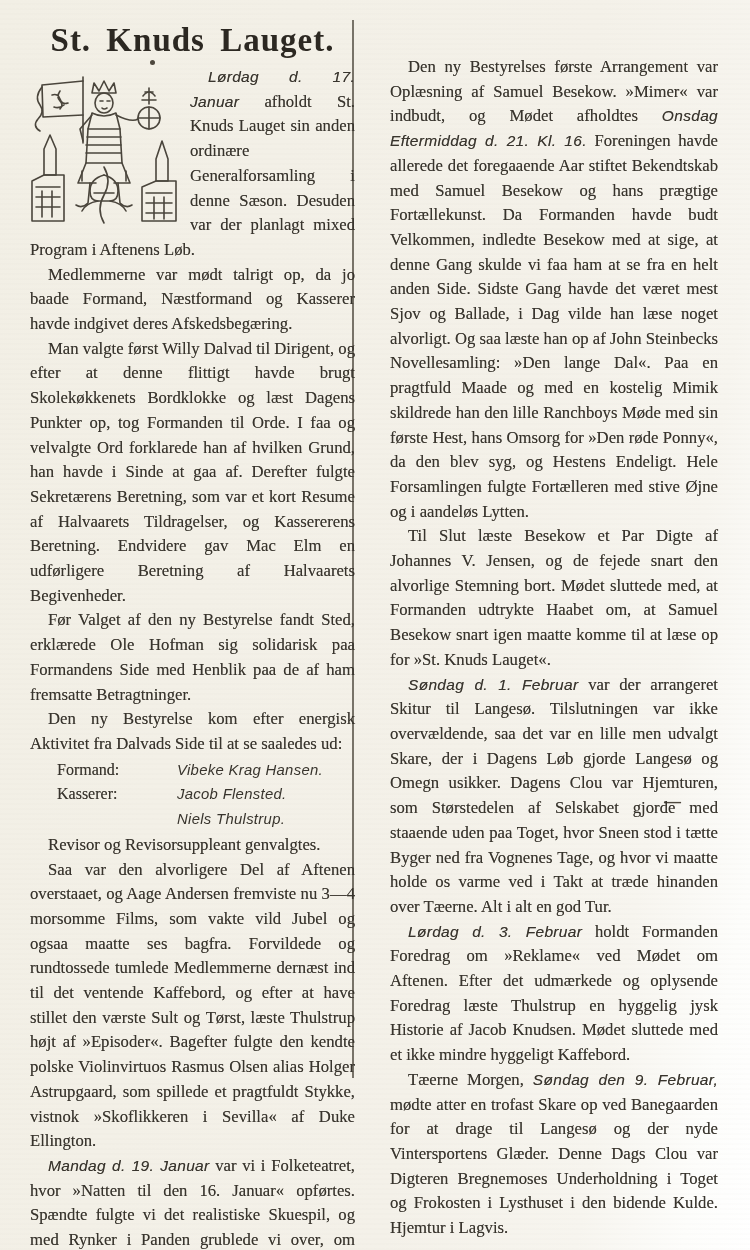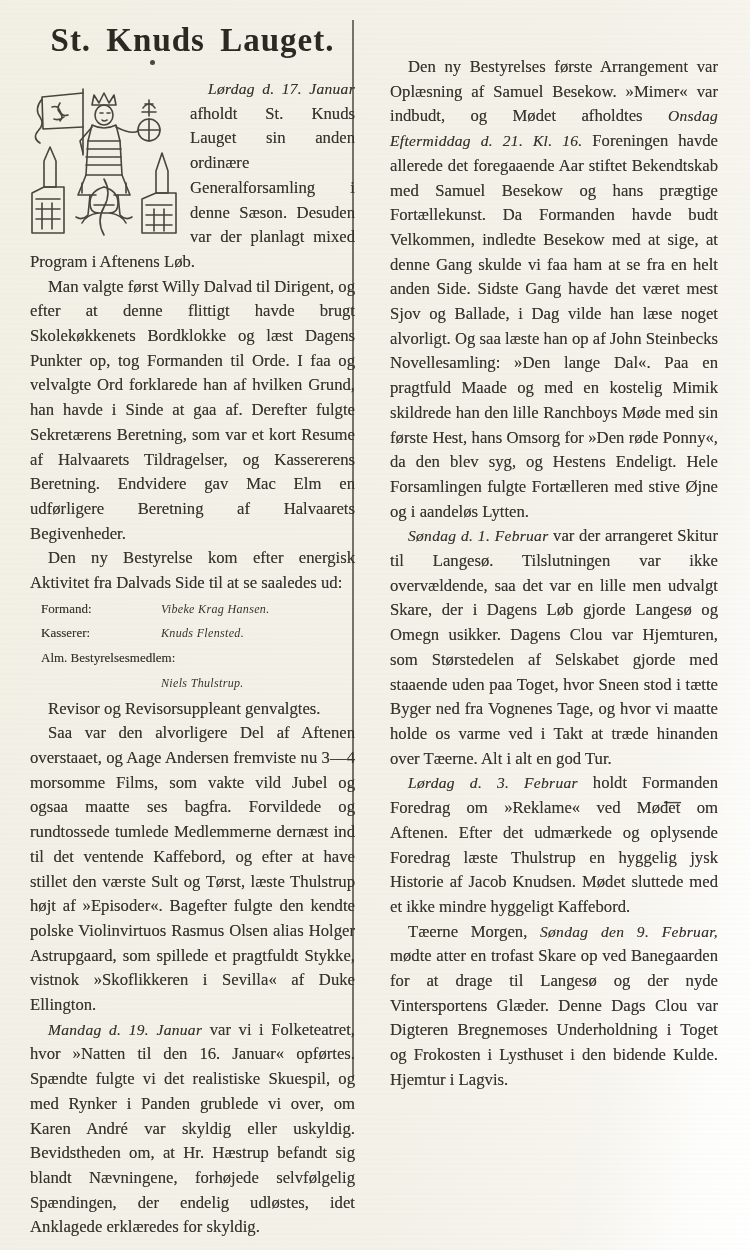--- a/index.html
+++ b/index.html
@@ -14,44 +14,44 @@
     overflow:hidden;
   }
   .columns { position:absolute; left:30px; top:16px; width:688px; display:flex; }
   .col-left  { width:325px; }
   .col-right { width:328px; margin-left:35px; padding-top:39px; }
   .divider {
     position:absolute; left:352px; top:20px; height:1058px; width:2px;
     background:rgba(72,66,55,0.72);
   }
   h1.title {
-    margin:6px 0 19px 0;
+    margin:6px 0 7px 0;
     font-size:33px; line-height:36px; font-weight:bold;
     text-align:center; letter-spacing:1px; color:#2c2822;
     word-spacing:6px;
   }
   p.para {
     margin:0; font-size:16.7px; line-height:24.7px;
     text-align:justify; text-indent:18px;
     text-shadow:0 0 0.5px rgba(56,52,45,0.55);
   }
   span.it, .name {
-    font-family:Liberation Serif, serif;
+    font-family:Liberation Sans, sans-serif;
     font-style:italic; font-size:0.93em; letter-spacing:0.3px;
   }
   .illustration {
     float:left; width:150px; height:156px;
     margin:6px 10px 2px 0;
   }
   .illustration path, .illustration line, .illustration circle,
   .illustration ellipse, .illustration polyline, .illustration rect {
     stroke:#4a453c; fill:none; stroke-width:1.6;
     stroke-linecap:round; stroke-linejoin:round;
   }
-  .board { margin:1px 0 1px 11px; font-size:13px; line-height:24.7px; }
+  .board { margin:1px 0 1px 27px; font-size:16px; line-height:24.7px; }
   .board-row { display:flex; }
   .board-role { width:120px; text-shadow:0 0 0.5px rgba(56,52,45,0.5); }
   .board-name-indent { margin-left:120px; }
   .ink-dot {
     position:absolute; left:150px; top:60px; width:5px; height:5px;
     border-radius:50%; background:#4d473d;
   }
   .margin-dash {
     position:absolute; left:663px; top:790px;
     font-size:19px; color:#4d473d; font-family:"DejaVu Sans",sans-serif;
@@ -121,44 +121,46 @@
             <path d="M6 116 h24 M6 126 h24 M6 136 h24 M12 120 v26 M22 120 v26"></path>
           </g>
 
           <g>
             <path d="M126 88 L132 70 L138 88 L138 110 L126 110 Z"></path>
             <path d="M112 116 L112 150 L146 150 L146 110 L126 110 L112 116"></path>
             <path d="M116 122 h26 M116 132 h26 M116 142 h26 M124 126 v22 M134 126 v22"></path>
           </g>
         </svg>
       <span class="it">Lørdag d. 17. Januar</span><span> afholdt St. Knuds Lauget sin anden ordinære Generalforsamling i denne Sæson. Desuden var der planlagt mixed Program i Aftenens Løb.</span></p>
+      <p class="para"><span>Medlemmerne var mødt talrigt op, da jo baade Formand, Næstformand og Kasserer havde indgivet deres Afskedsbegæring.</span></p>
       <p class="para"><span>Man valgte først Willy Dalvad til Dirigent, og efter at denne flittigt havde brugt Skolekøkkenets Bordklokke og læst Dagens Punkter op, tog Formanden til Orde. I faa og velvalgte Ord forklarede han af hvilken Grund, han havde i Sinde at gaa af. Derefter fulgte Sekretærens Beretning, som var et kort Resume af Halvaarets Tildragelser, og Kassererens Beretning. Endvidere gav Mac Elm en udførligere Beretning af Halvaarets Begivenheder.</span></p>
+      <p class="para"><span>Før Valget af den ny Bestyrelse fandt Sted, erklærede Ole Hofman sig solidarisk paa Formandens Side med Henblik paa de af ham fremsatte Betragtninger.</span></p>
       <p class="para"><span>Den ny Bestyrelse kom efter energisk Aktivitet fra Dalvads Side til at se saaledes ud:</span></p>
 
       <div class="board">
         <div class="board-row">
           <span class="board-role">Formand:</span>
           <span class="name">Vibeke Krag Hansen.</span>
         </div>
         <div class="board-row">
           <span class="board-role">Kasserer:</span>
-          <span class="name">Knuds Flensted.</span>
+          <span class="name">Jacob Flensted.</span>
         </div>
         <div>
-          <div class="board-role" style="width:auto">Alm. Bestyrelsesmedlem:</div>
           <div class="name board-name-indent">Niels Thulstrup.</div>
         </div>
       </div>
 
       <p class="para"><span>Revisor og Revisorsuppleant genvalgtes.</span></p>
       <p class="para"><span>Saa var den alvorligere Del af Aftenen overstaaet, og Aage Andersen fremviste nu 3—4 morsomme Films, som vakte vild Jubel og ogsaa maatte ses bagfra. Forvildede og rundtossede tumlede Medlemmerne dernæst ind til det ventende Kaffebord, og efter at have stillet den værste Sult og Tørst, læste Thulstrup højt af »Episoder«. Bagefter fulgte den kendte polske Violinvirtuos Rasmus Olsen alias Holger Astrupgaard, som spillede et pragtfuldt Stykke, vistnok »Skoflikkeren i Sevilla« af Duke Ellington.</span></p>
       <p class="para"><span class="it">Mandag d. 19. Januar</span><span> var vi i Folketeatret, hvor »Natten til den 16. Januar« opførtes. Spændte fulgte vi det realistiske Skuespil, og med Rynker i Panden grublede vi over, om Karen André var skyldig eller uskyldig. Bevidstheden om, at Hr. Hæstrup befandt sig blandt Nævningene, forhøjede selvfølgelig Spændingen, der endelig udløstes, idet Anklagede erklæredes for skyldig.</span></p>
     </div>
 
     <div class="col-right">
       <p class="para"><span>Den ny Bestyrelses første Arrangement var Oplæsning af Samuel Besekow. »Mimer« var indbudt, og Mødet afholdtes </span><span class="it">Onsdag Eftermiddag d. 21. Kl. 16.</span><span> Foreningen havde allerede det foregaaende Aar stiftet Bekendtskab med Samuel Besekow og hans prægtige Fortællekunst. Da Formanden havde budt Velkommen, indledte Besekow med at sige, at denne Gang skulde vi faa ham at se fra en helt anden Side. Sidste Gang havde det været mest Sjov og Ballade, i Dag vilde han læse noget alvorligt. Og saa læste han op af John Steinbecks Novellesamling: »Den lange Dal«. Paa en pragtfuld Maade og med en kostelig Mimik skildrede han den lille Ranchboys Møde med sin første Hest, hans Omsorg for »Den røde Ponny«, da den blev syg, og Hestens Endeligt. Hele Forsamlingen fulgte Fortælleren med stive Øjne og i aandeløs Lytten.</span></p>
+      <p class="para"><span>Til Slut læste Besekow et Par Digte af Johannes V. Jensen, og de fejede snart den alvorlige Stemning bort. Mødet sluttede med, at Formanden udtrykte Haabet om, at Samuel Besekow snart igen maatte komme til at læse op for »St. Knuds Lauget«.</span></p>
       <p class="para"><span class="it">Søndag d. 1. Februar</span><span> var der arrangeret Skitur til Langesø. Tilslutningen var ikke overvældende, saa det var en lille men udvalgt Skare, der i Dagens Løb gjorde Langesø og Omegn usikker. Dagens Clou var Hjemturen, som Størstedelen af Selskabet gjorde med staaende uden paa Toget, hvor Sneen stod i tætte Byger ned fra Vognenes Tage, og hvor vi maatte holde os varme ved i Takt at træde hinanden over Tæerne. Alt i alt en god Tur.</span></p>
       <p class="para"><span class="it">Lørdag d. 3. Februar</span><span> holdt Formanden Foredrag om »Reklame« ved Mødet om Aftenen. Efter det udmærkede og oplysende Foredrag læste Thulstrup en hyggelig jysk Historie af Jacob Knudsen. Mødet sluttede med et ikke mindre hyggeligt Kaffebord.</span></p>
       <p class="para"><span>Tæerne Morgen, </span><span class="it">Søndag den 9. Februar,</span><span> mødte atter en trofast Skare op ved Banegaarden for at drage til Langesø og der nyde Vintersportens Glæder. Denne Dags Clou var Digteren Bregnemoses Underholdning i Toget og Frokosten i Lysthuset i den bidende Kulde. Hjemtur i Lagvis.</span></p>
     </div>
 
   </div>
 </div>
 
 </body></html>

